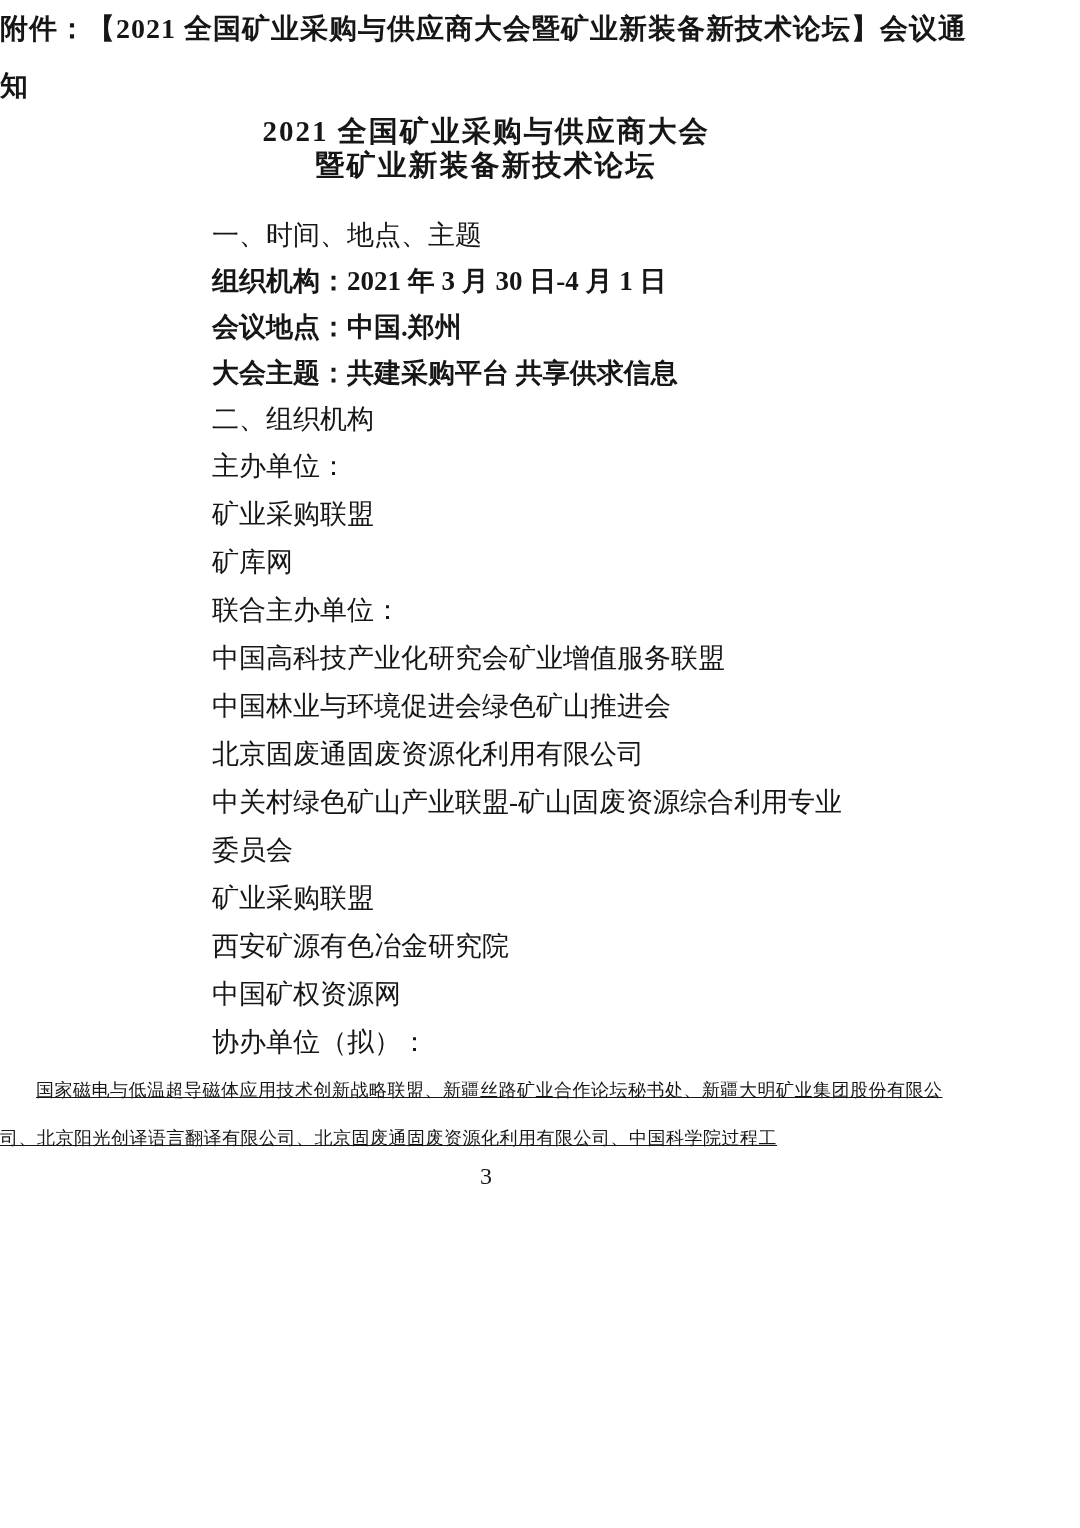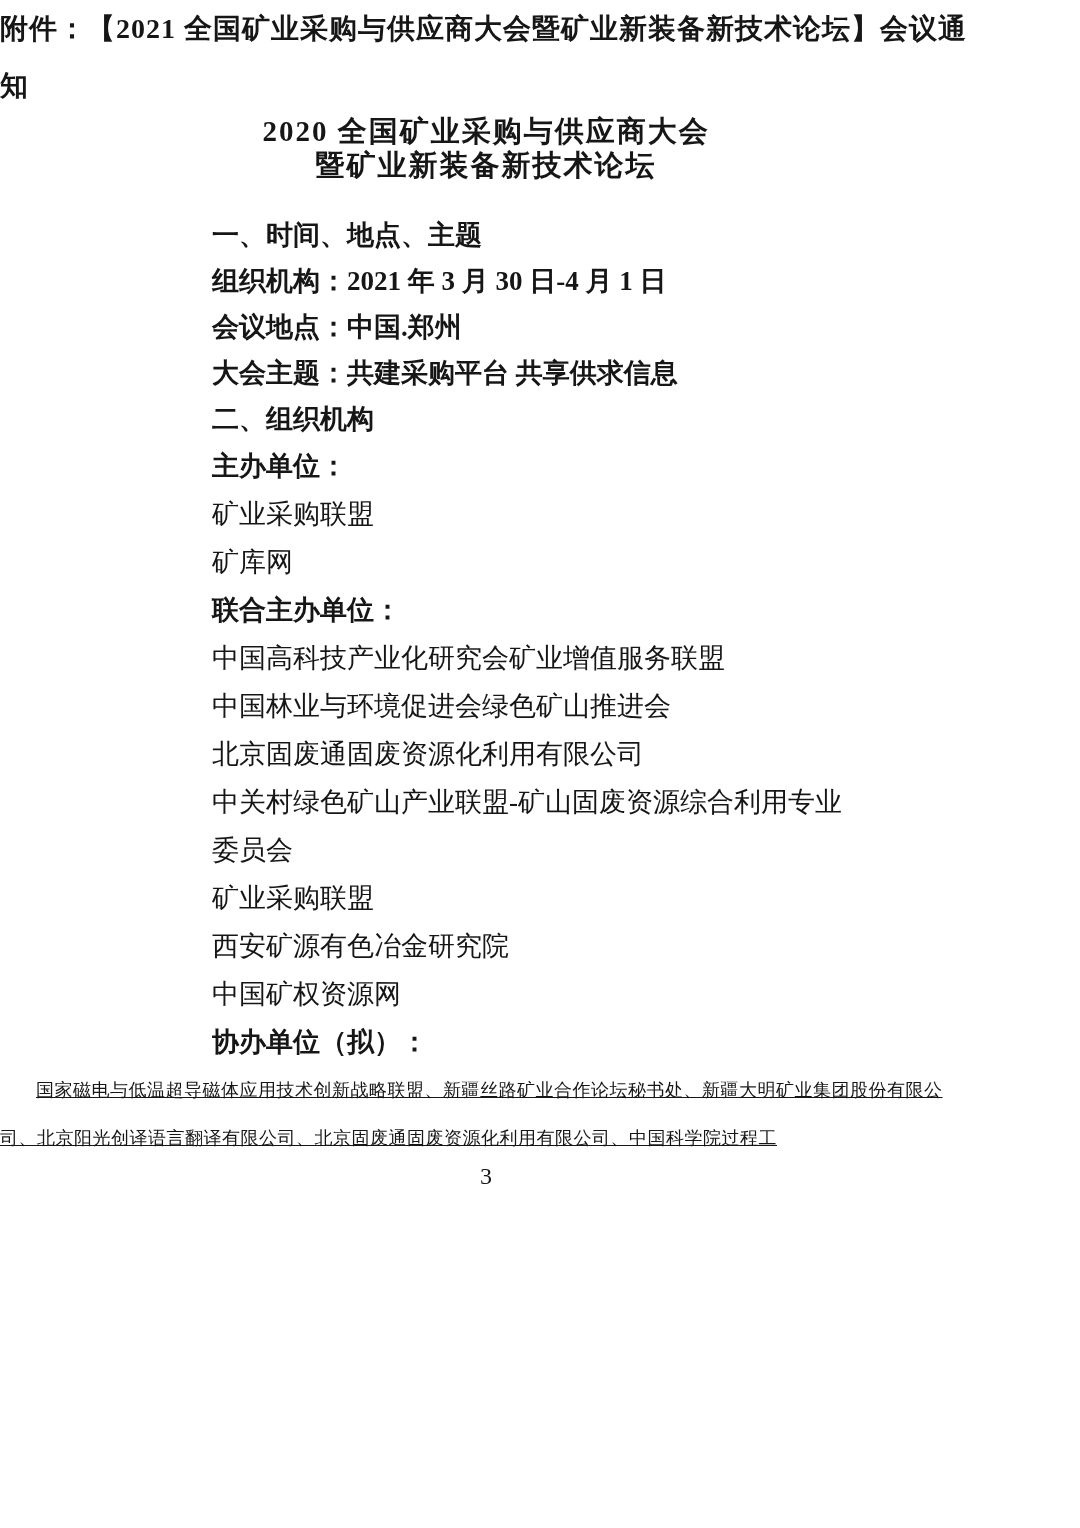--- a/index.html
+++ b/index.html
@@ -37,21 +37,21 @@
 
   
   .sec {
     margin-left: 212px;
     margin-right: 120px;
     font-size: 27px;
   }
   .sec1 { margin-top: 30px; line-height: 46px; }
   .sec2-heading { margin-top: 21px; line-height: 46px; }
   .orglist { line-height: 48px; }
-  .bold { font-weight: bold; }
+  .bold { font-weight: normal; }
   .kv .k { font-weight: bold; }
   .kv .v { font-weight: bold; }
   .gap-top { margin-top: 21px; }
   .organizer-label { margin-top: 8px; }
 
   
   .final {
     margin: 8px 134px 0 160px;
     font-size: 18px;
     line-height: 48px;
@@ -68,21 +68,21 @@
     line-height: 28px;
   }
 </style>
 </head>
 <body>
 
 <div class="page">
 
   <p class="attachment">附件：【2021 全国矿业采购与供应商大会暨矿业新装备新技术论坛】会议通知</p>
 
-  <p class="title t1">2020 全国矿业采购与供应商大会</p>
+  <p class="title t1">2021 全国矿业采购与供应商大会</p>
 
   <p class="title t2">暨矿业新装备新技术论坛</p>
 
   <div class="sec sec1">
     <p class="bold">一、时间、地点、主题</p>
     <p class="kv">
       <span class="k">组织机构：</span><span class="v">2021 年 3 月 30 日-4 月 1 日</span>
     </p>
     <p class="kv">
       <span class="k">会议地点：</span><span class="v">中国.郑州</span>

